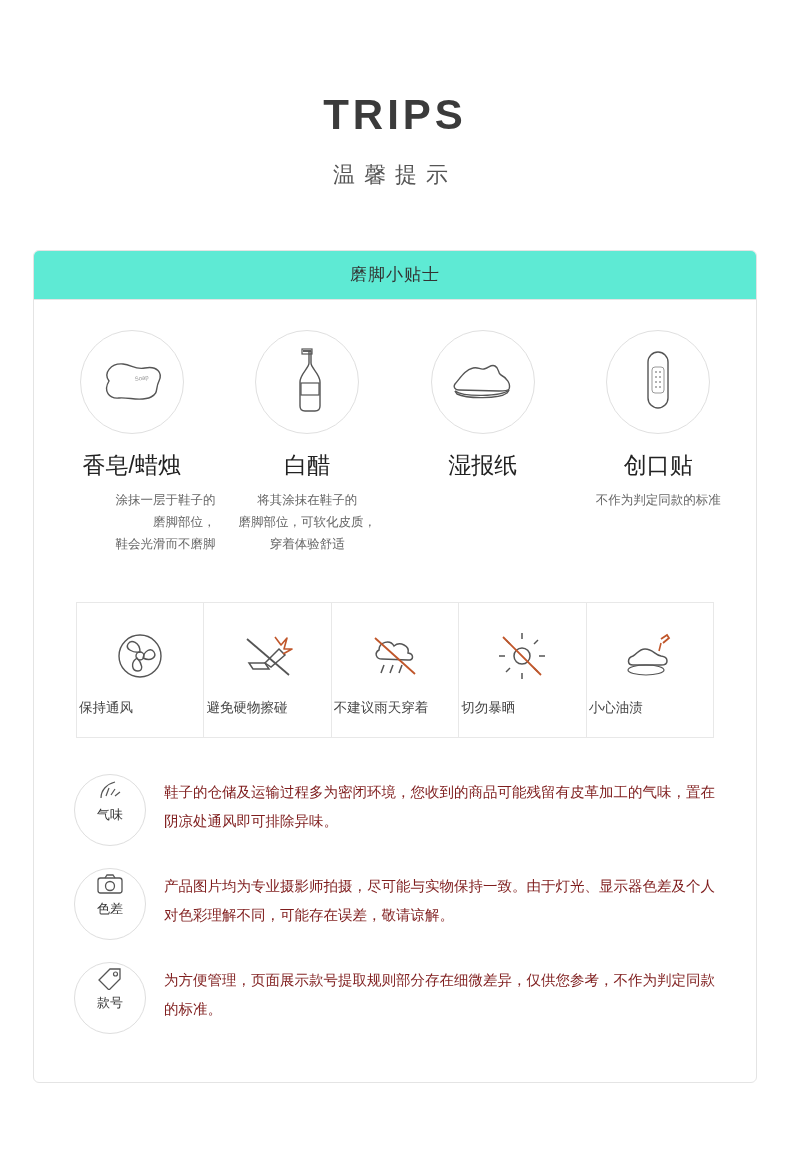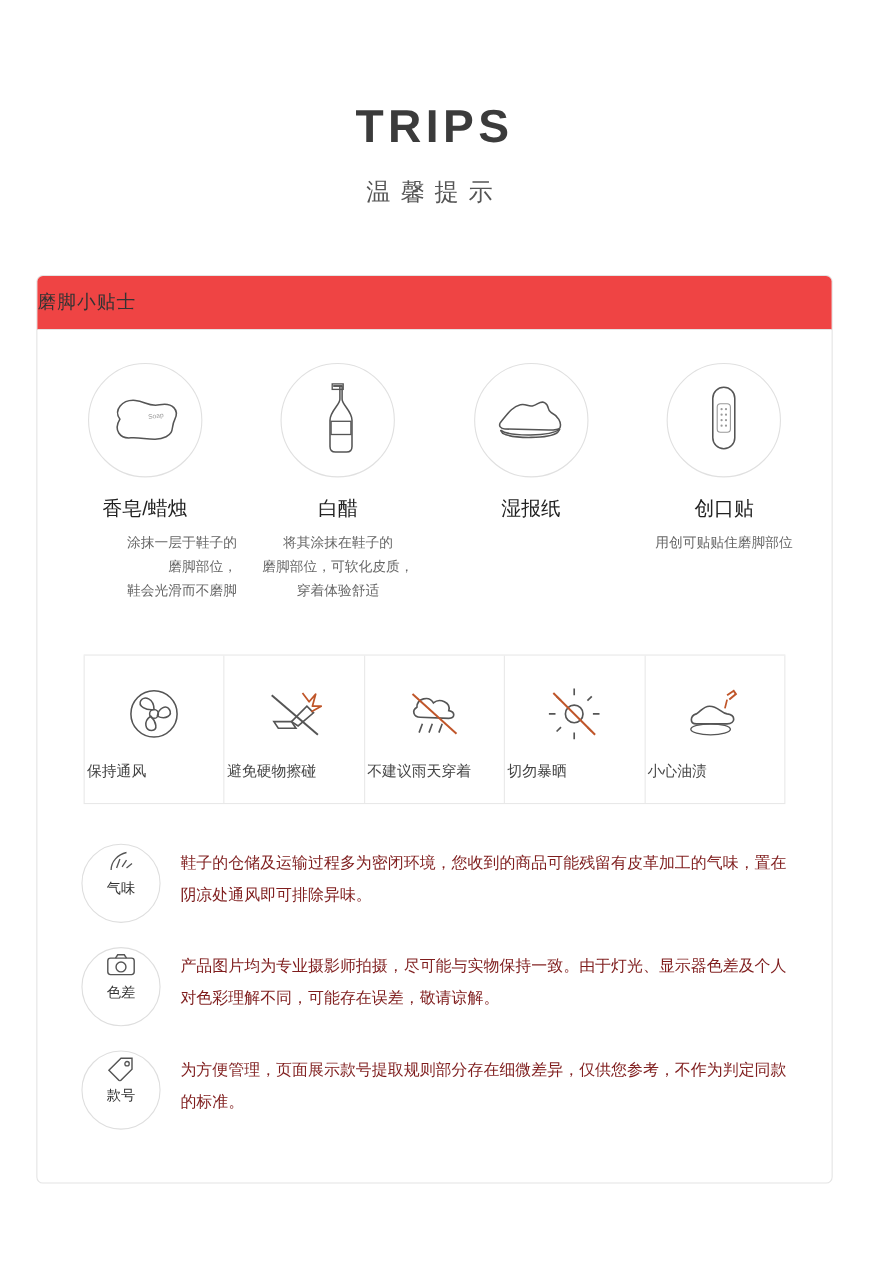--- a/index.html
+++ b/index.html
@@ -44,26 +44,26 @@
   
   .card {
     margin: 60px 33px 0 33px;
     border: 1px solid #e4e4e4;
     border-radius: 6px;
     background: #fff;
     box-sizing: border-box;
     width: 724px;
   }
   .card-head {
-    background: #ef4444;
+    background: #5eead4;
     border-bottom: 1px solid #e4e4e4;
     border-radius: 5px 5px 0 0;
     height: 48px;
     line-height: 48px;
-    text-align: left;
+    text-align: center;
     font-size: 17px;
     color: #333;
     letter-spacing: 1px;
   }
 
   
   .tips-row {
     display: flex;
     padding: 30px 10px 6px 10px;
   }
@@ -79,21 +79,21 @@
     border: 1px solid #e0e0e0;
     border-radius: 50%;
     margin: 0 auto;
     display: flex;
     align-items: center;
     justify-content: center;
     box-sizing: border-box;
   }
   .tip-title {
     margin-top: 16px;
-    font-size: 18px;
+    font-size: 23px;
     color: #222;
   }
   .tip-desc {
     margin-top: 9px;
     font-size: 12.5px;
     line-height: 1.75;
     color: #666;
   }
 
   
@@ -242,21 +242,21 @@
                   <circle cx="19" cy="28" r="1"></circle>
                 <circle cx="15" cy="33" r="1"></circle>
                   <circle cx="19" cy="33" r="1"></circle>
                 <circle cx="15" cy="38" r="1"></circle>
                   <circle cx="19" cy="38" r="1"></circle>
               </g>
             </svg>
           </span>
         </div>
         <div class="tip-title">创口贴</div>
-        <div class="tip-desc" style="white-space:pre-line;">用创可贴贴住磨脚部位</div>
+        <div class="tip-desc" style="white-space:pre-line;">不作为判定同款的标准</div>
       </div>
 
     </div>
 
     <div class="care-grid">
 
       <div class="care-cell">
         <div class="care-icon">
           <svg width="54" height="54" viewBox="0 0 54 54">
             <circle cx="27" cy="27" r="21" fill="none" stroke="#555" stroke-width="1.4"></circle>

